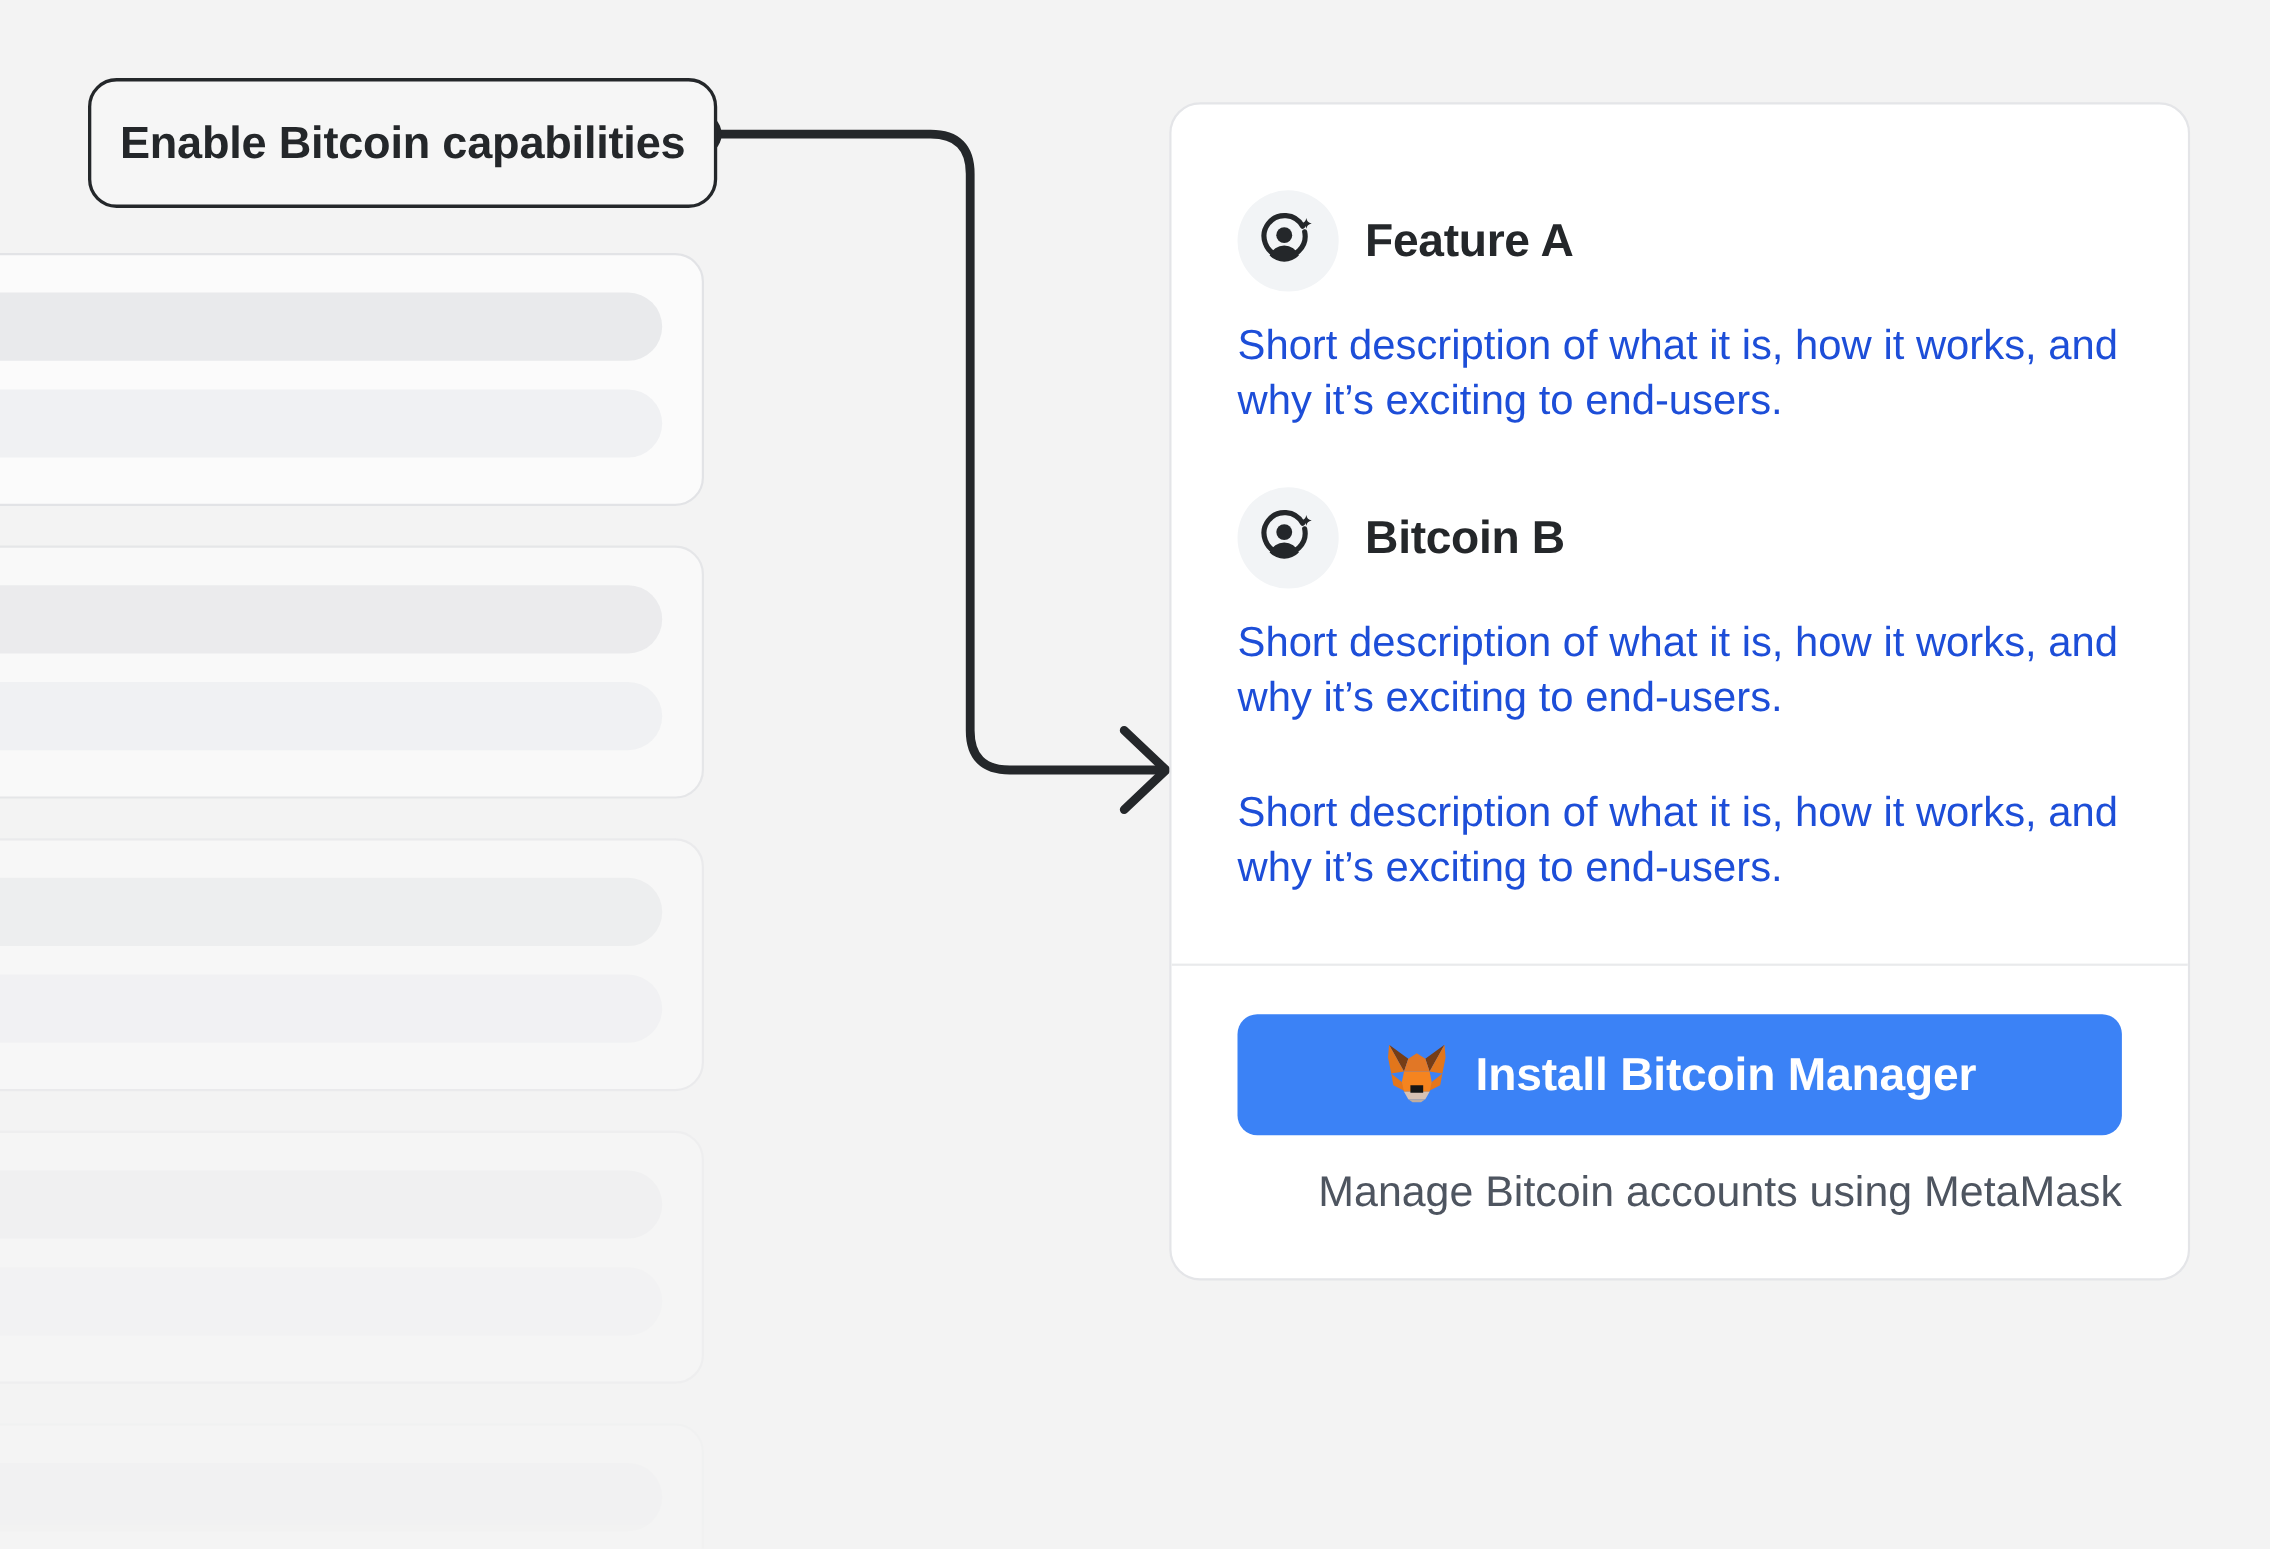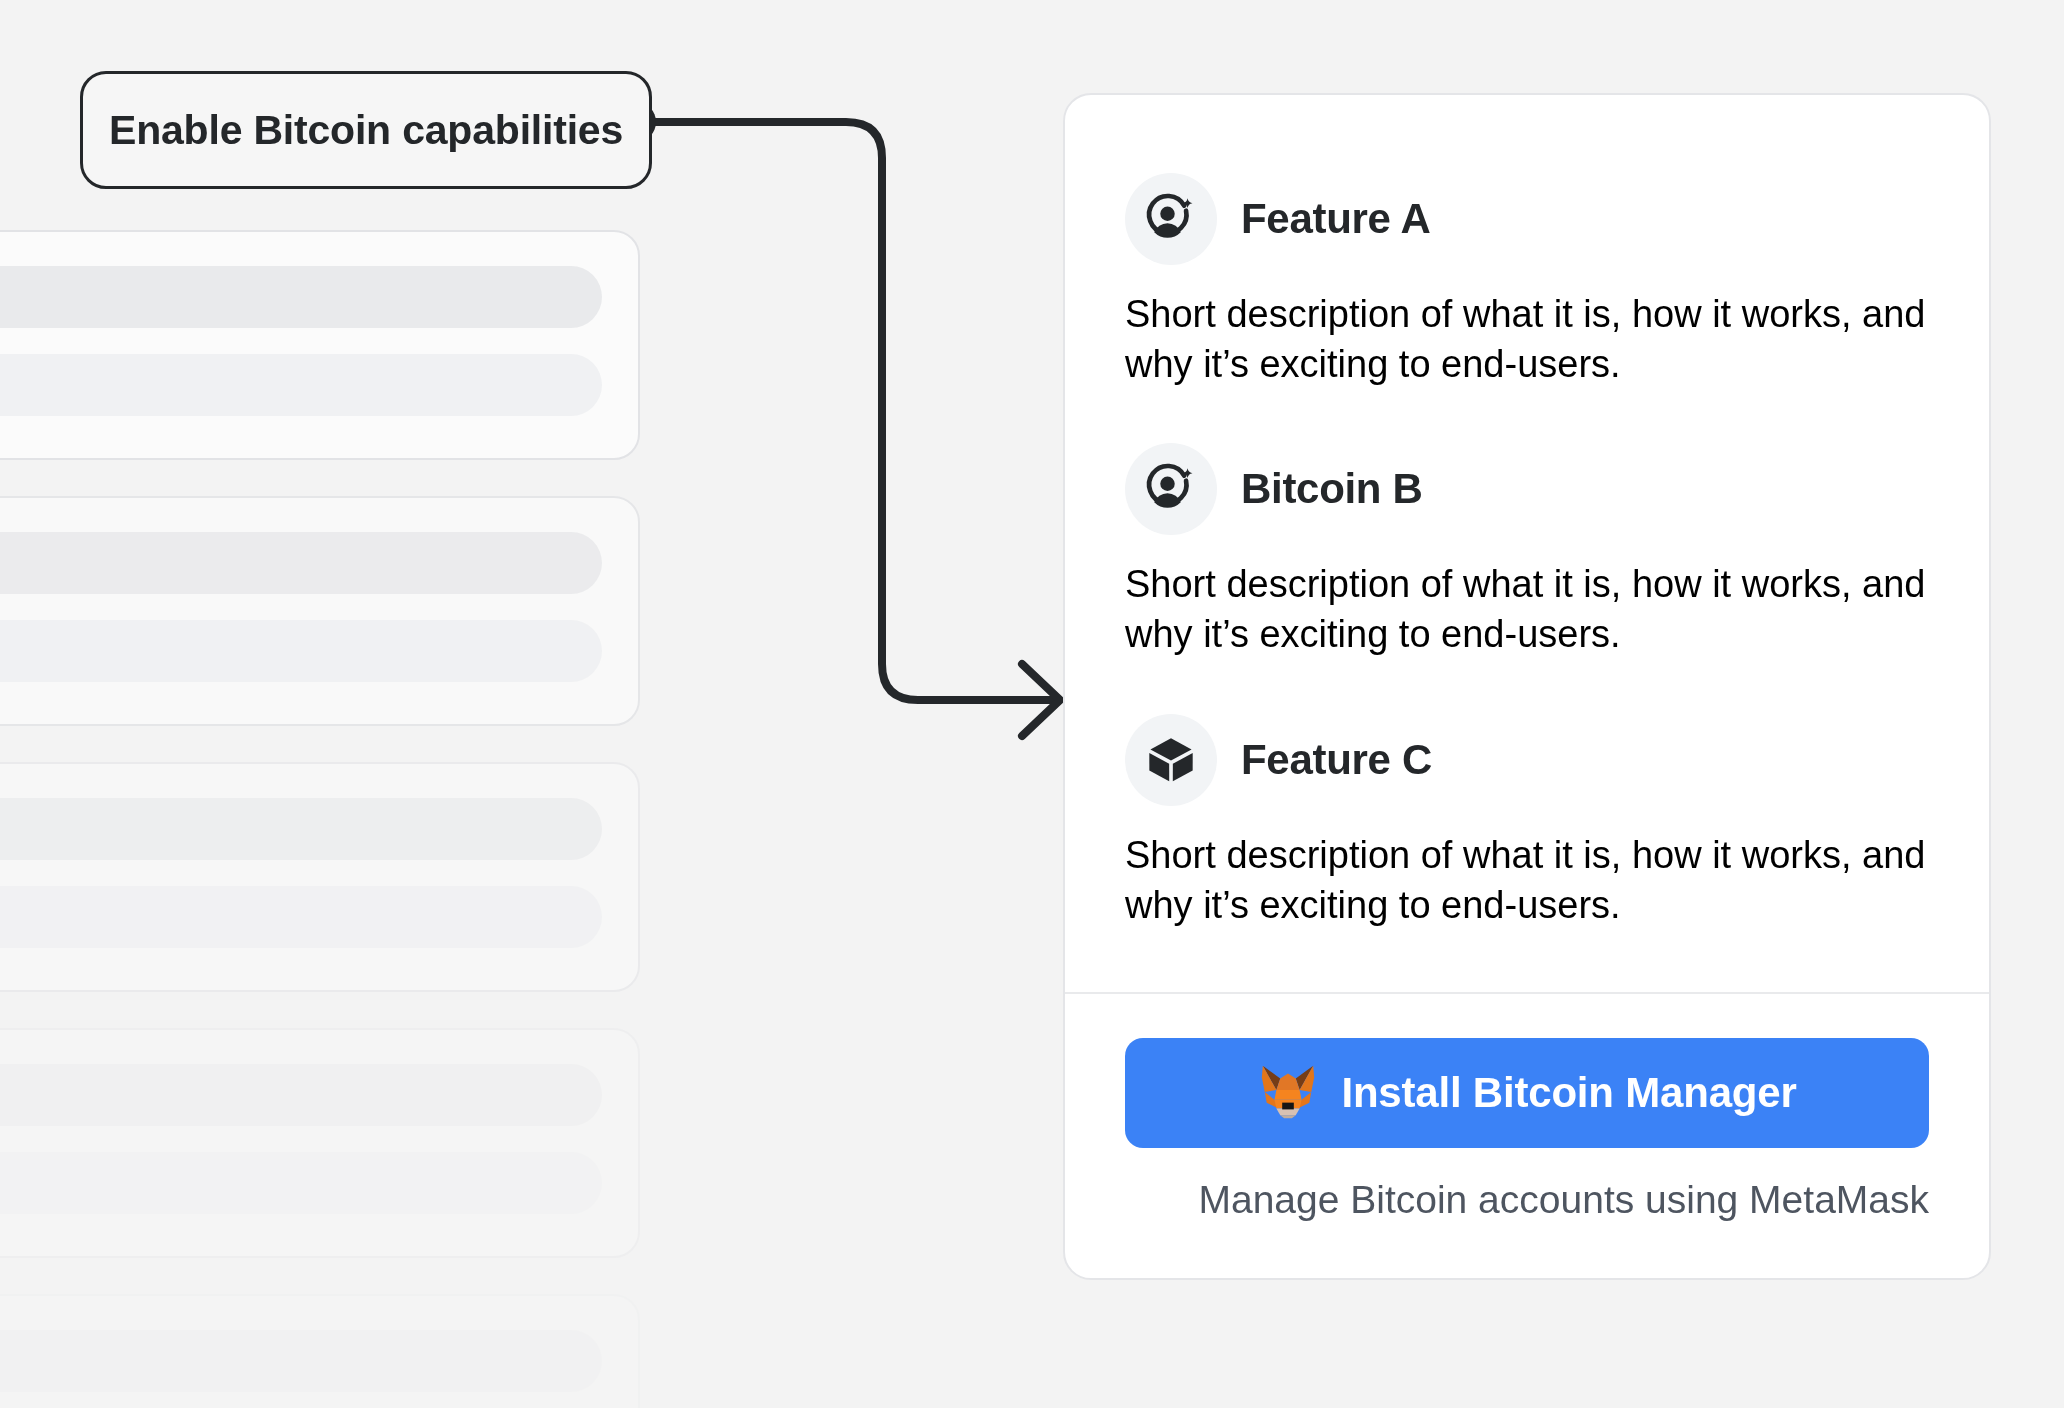--- a/index.html
+++ b/index.html
@@ -112,21 +112,21 @@
   .feature-title {
     font-size: 42px;
     font-weight: 700;
     color: #24272a;
     letter-spacing: -0.3px;
   }
   .feature-desc {
     margin: 24px 0 0 0;
     font-size: 38px;
     line-height: 1.32;
-    color: #000000;
+    color: #1d4ed8;
     max-width: 810px;
   }
 
   #card-footer {
     border-top: 2px solid #e9eaec;
     padding: 44px 60px 56px 60px;
   }
   #install-button {
     width: 100%;
     box-sizing: border-box;
@@ -218,30 +218,20 @@
             <path d="M9.6 35.4a12.2 12.2 0 0 1 22.8 0 16 16 0 0 1-22.8 0Z" fill="#24272a"></path>
             <path d="M38.2 6.2c.5 2.6 1.6 3.7 4.2 4.2-2.6.5-3.7 1.6-4.2 4.2-.5-2.6-1.6-3.7-4.2-4.2 2.6-.5 3.7-1.6 4.2-4.2Z" fill="#24272a"></path>
           </svg>
         </span>
         <span class="feature-title">Bitcoin B</span>
       </div>
       <p class="feature-desc">Short description of what it is, how it works, and why it’s exciting to end-users.</p>
     </div>
 
     <div class="feature-row">
-      <div class="feature-head">
-        <span class="feature-icon-circle">
-          <svg width="52" height="52" viewBox="0 0 48 48" fill="none">
-            <path d="M24 4 43 14.2 24 24.4 5 14.2 24 4Z" fill="#24272a"></path>
-            <path d="M4 17.6 22.3 27.4v16.3L4 33.8V17.6Z" fill="#24272a"></path>
-            <path d="M44 17.6 25.7 27.4v16.3L44 33.8V17.6Z" fill="#24272a"></path>
-          </svg>
-        </span>
-        <span class="feature-title">Feature C</span>
-      </div>
       <p class="feature-desc">Short description of what it is, how it works, and why it’s exciting to end-users.</p>
     </div>
 
   </div>
 
   <div id="card-footer">
     <button id="install-button">
       <span>
         <svg width="62" height="62" viewBox="0 0 64 64">
           <polygon points="6,6 24,19 20,31" fill="#763d16"></polygon>

